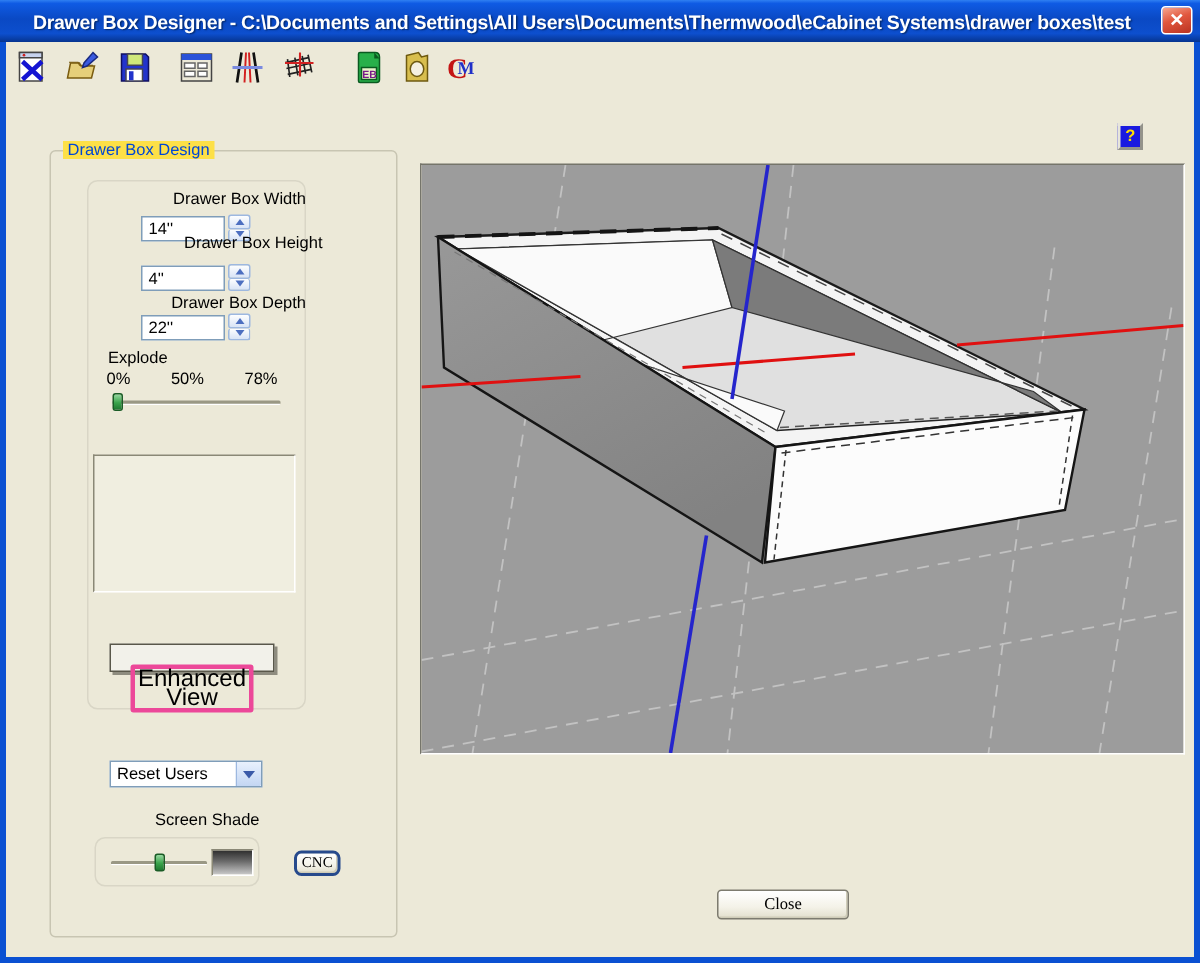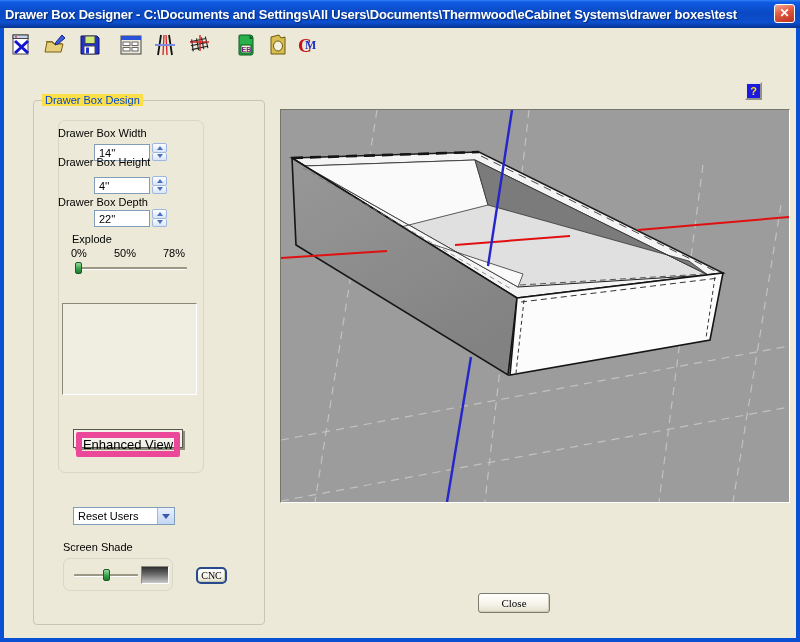--- a/index.html
+++ b/index.html
@@ -9,21 +9,21 @@
     font-family:"Liberation Sans", sans-serif;
     -webkit-font-smoothing:antialiased;
   }
   
   .titlebar{
     position:absolute;left:0;top:0;width:800px;height:28px;
     background:linear-gradient(180deg,#2f80f2 0%,#0f5be4 8%,#0a49c4 45%,#0d4fce 80%,#06348f 100%);
     display:flex;align-items:center;
   }
   .title{
-    color:#fff;font-weight:bold;font-size:13px;padding-left:5px;
+    color:#fff;font-weight:bold;font-size:13px;padding-left:22px;
     text-shadow:1px 1px 1px #032a70;white-space:nowrap;letter-spacing:-0.2px;text-align:right;
   }
   .close-btn{
     position:absolute;right:5px;top:4px;width:21px;height:19px;border-radius:3px;
     background:linear-gradient(160deg,#f6a892 0%,#e1573e 45%,#ba3322 100%);
     border:1px solid #fff;box-sizing:border-box;
     color:#fff;font-weight:bold;font-size:12px;line-height:16px;text-align:center;cursor:pointer;
   }
   .client-bg{
     position:absolute;left:4px;top:28px;width:792px;height:610px;background:#ece9d8;
@@ -38,21 +38,21 @@
   .groupbox{
     position:absolute;border:1px solid #c8c5b2;border-radius:4px;box-sizing:border-box;
   }
   .groupbox .gb-label{
     position:absolute;top:-7px;left:8px;background:#fde047;padding:0 3px;
     font-size:11px;color:#0046d5;white-space:nowrap;
   }
   .innerbox{
     position:absolute;border:1px solid #d9d6c6;border-radius:7px;box-sizing:border-box;
   }
-  .lbl{position:absolute;font-size:11px;color:#000;text-align:left;}
+  .lbl{position:absolute;font-size:11px;color:#000;text-align:right;}
   
   .xp-input{
     position:absolute;height:17px;border:1px solid #7f9db9;background:#fff;
     font-family:"Liberation Sans",sans-serif;font-size:11px;padding:0 0 0 4px;box-sizing:border-box;
   }
   .spinner{
     position:absolute;width:15px;height:18px;display:flex;flex-direction:column;box-sizing:border-box;
   }
   .spin-half{
     flex:1;border:1px solid #9db8e0;box-sizing:border-box;
@@ -78,22 +78,22 @@
   .sunken{
     position:absolute;background:#f0eee0;
     border-top:1px solid #8a8876;border-left:1px solid #8a8876;
     border-bottom:1px solid #fff;border-right:1px solid #fff;box-sizing:border-box;
   }
   .btn3d{
     position:absolute;background:#f2f1ea;border:1px solid #59574a;
     box-shadow:2px 2px 0 #8e8c7f;padding:0;cursor:pointer;box-sizing:border-box;
   }
   .btn3d-inner{
-    display:block;margin:2px;border:6px solid #ec4899;border-radius:2px;
-    font-size:13px;line-height:13px;font-family:"Liberation Sans",sans-serif;
+    display:block;margin:13px;border:3px solid #ec4899;border-radius:2px;
+    font-size:16px;line-height:13px;font-family:"Liberation Sans",sans-serif;
   }
   .combo{
     position:absolute;border:1px solid #7f9db9;background:#fff;box-sizing:border-box;
     display:flex;align-items:center;cursor:pointer;
   }
   .combo .combo-text{flex:1;font-size:11px;padding-left:4px;}
   .combo .combo-btn{
     width:16px;align-self:stretch;border-left:1px solid #9db8e0;border-radius:0 1px 1px 0;
     background:linear-gradient(180deg,#e9f1fd,#c3d6f3);
     display:flex;align-items:center;justify-content:center;cursor:pointer;
@@ -337,17 +337,17 @@
         <line x1="357" y1="120" x2="508" y2="107"></line>
       </g>
 
       <g stroke="#2525cc" stroke-width="2.4">
         <line x1="231" y1="0" x2="207" y2="156"></line>
         <line x1="190" y1="247" x2="166" y2="392"></line>
       </g>
     </svg>
   </div>
 
-  <button class="xpbtn" style="left:478px;top:593px;width:72px;height:20px;">
+  <button class="xpbtn" style="left:478px;top:593px;width:88px;height:20px;">
     <span>Close</span>
   </button>
 
 </div>
 
 </body></html>

